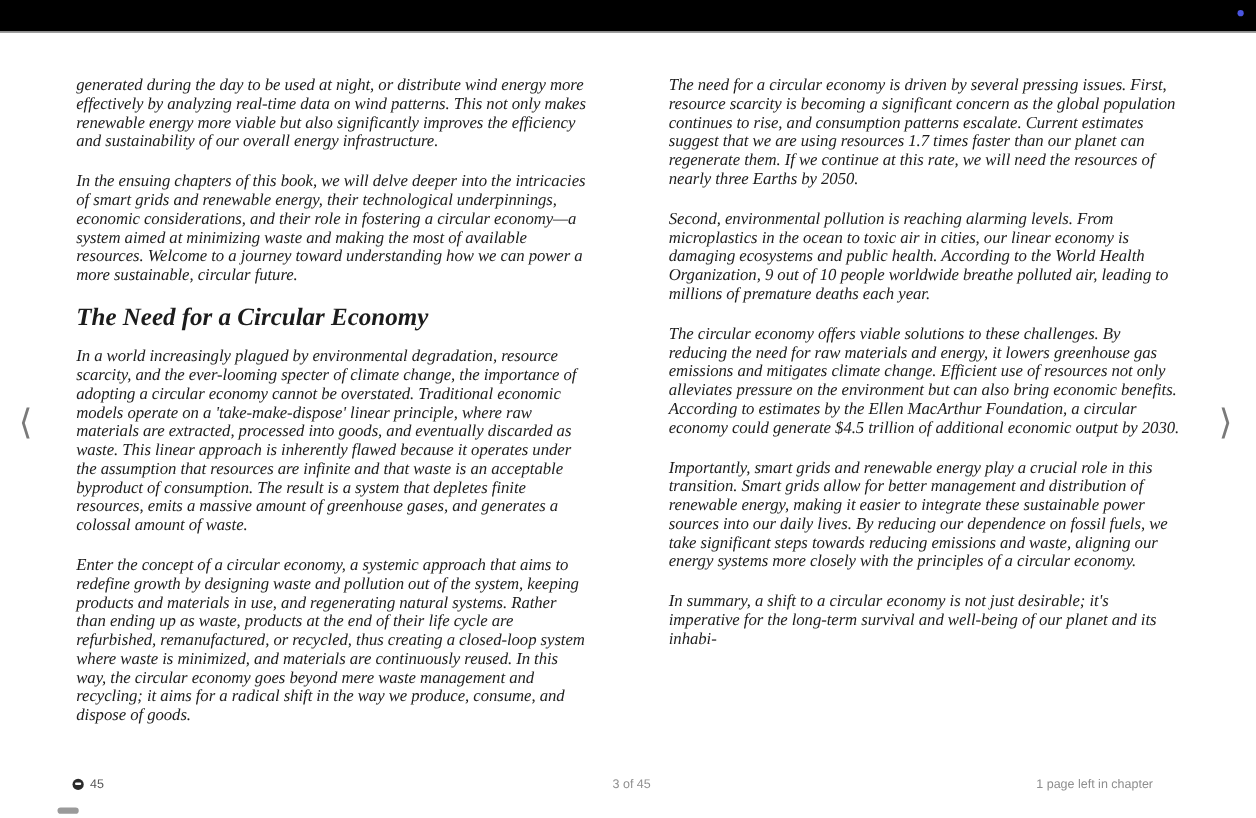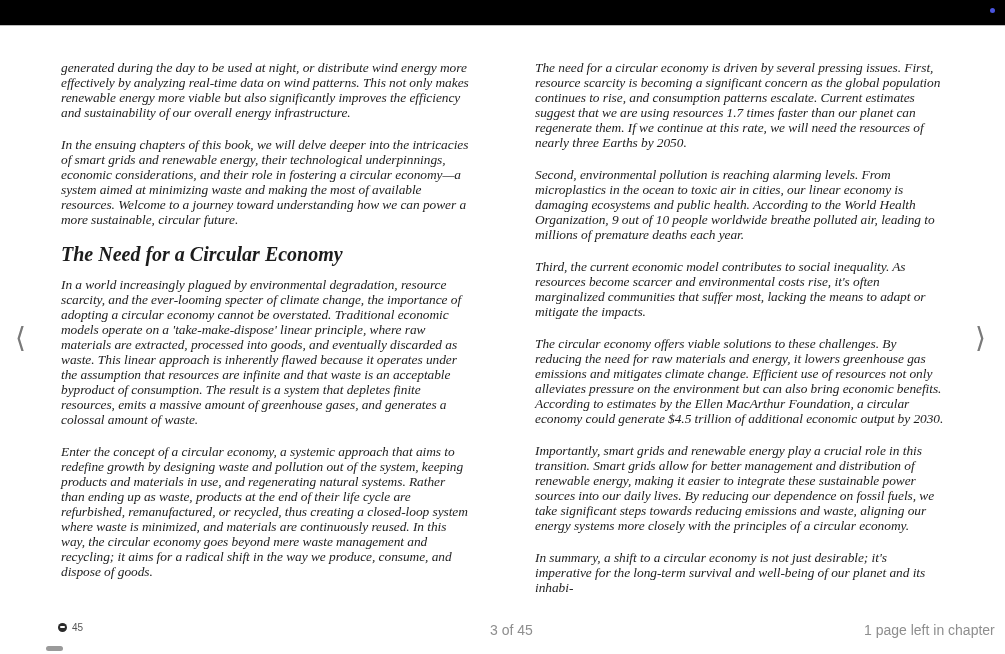--- a/index.html
+++ b/index.html
@@ -29,25 +29,25 @@
       letter-spacing: 0;
     }
     .nav-arrow {
       position: absolute; top: 322px; font-size: 28px; color: #7a7a7a;
       font-family: "DejaVu Sans", sans-serif; cursor: pointer; line-height: 32px;
     }
     .nav-arrow.prev { left: 15px; }
     .nav-arrow.next { left: 975px; }
     .footer {
       position: absolute; top: 622px; font-family: "Liberation Sans", sans-serif;
-      font-size: 14px; color: #8e8e8e;
+      font-size: 10px; color: #8e8e8e;
     }
     .footer.left { left: 58px; display: flex; align-items: center; color: #555; font-size: 10px; }
     .footer.center { left: 490px; }
-    .footer.right { left: 864px; }
+    .footer.right { left: 829px; }
     .timer-icon {
       width: 9px; height: 9px; border-radius: 50%; background: #2b2b2b;
       margin-right: 5px; position: relative;
     }
     .timer-icon::after {
       content: ""; position: absolute; left: 2px; top: 3px; width: 5px; height: 2px;
       background: #ffffff; border-radius: 1px;
     }
     .scroll-handle {
       position: absolute; left: 46px; top: 646px; width: 17px; height: 5px;
@@ -68,21 +68,20 @@
   <p>generated during the day to be used at night, or distribute wind energy more effectively by analyzing real-time data on wind patterns. This not only makes renewable energy more viable but also significantly improves the efficiency and sustainability of our overall energy infrastructure.</p>
   <p>In the ensuing chapters of this book, we will delve deeper into the intricacies of smart grids and renewable energy, their technological underpinnings, economic considerations, and their role in fostering a circular economy—a system aimed at minimizing waste and making the most of available resources. Welcome to a journey toward understanding how we can power a more sustainable, circular future.</p>
   <h2>The Need for a Circular Economy</h2>
   <p>In a world increasingly plagued by environmental degradation, resource scarcity, and the ever-looming specter of climate change, the importance of adopting a circular economy cannot be overstated. Traditional economic models operate on a 'take-make-dispose' linear principle, where raw materials are extracted, processed into goods, and eventually discarded as waste. This linear approach is inherently flawed because it operates under the assumption that resources are infinite and that waste is an acceptable byproduct of consumption. The result is a system that depletes finite resources, emits a massive amount of greenhouse gases, and generates a colossal amount of waste.</p>
   <p>Enter the concept of a circular economy, a systemic approach that aims to redefine growth by designing waste and pollution out of the system, keeping products and materials in use, and regenerating natural systems. Rather than ending up as waste, products at the end of their life cycle are refurbished, remanufactured, or recycled, thus creating a closed-loop system where waste is minimized, and materials are continuously reused. In this way, the circular economy goes beyond mere waste management and recycling; it aims for a radical shift in the way we produce, consume, and dispose of goods.</p>
 </div>
 
 <div class="page right">
   <p>The need for a circular economy is driven by several pressing issues. First, resource scarcity is becoming a significant concern as the global population continues to rise, and consumption patterns escalate. Current estimates suggest that we are using resources 1.7 times faster than our planet can regenerate them. If we continue at this rate, we will need the resources of nearly three Earths by 2050.</p>
   <p>Second, environmental pollution is reaching alarming levels. From microplastics in the ocean to toxic air in cities, our linear economy is damaging ecosystems and public health. According to the World Health Organization, 9 out of 10 people worldwide breathe polluted air, leading to millions of premature deaths each year.</p>
-  <p>Third, the current economic model contributes to social inequality. As resources become scarcer and environmental costs rise, it's often marginalized communities that suffer most, lacking the means to adapt or mitigate the impacts.</p>
   <p>The circular economy offers viable solutions to these challenges. By reducing the need for raw materials and energy, it lowers greenhouse gas emissions and mitigates climate change. Efficient use of resources not only alleviates pressure on the environment but can also bring economic benefits. According to estimates by the Ellen MacArthur Foundation, a circular economy could generate $4.5 trillion of additional economic output by 2030.</p>
   <p>Importantly, smart grids and renewable energy play a crucial role in this transition. Smart grids allow for better management and distribution of renewable energy, making it easier to integrate these sustainable power sources into our daily lives. By reducing our dependence on fossil fuels, we take significant steps towards reducing emissions and waste, aligning our energy systems more closely with the principles of a circular economy.</p>
   <p>In summary, a shift to a circular economy is not just desirable; it's imperative for the long-term survival and well-being of our planet and its inhabi-</p>
 </div>
 
 <div class="footer left">
   <span class="timer-icon"></span>
   <span>45</span>
 </div>
 <div class="footer center">3 of 45</div>

